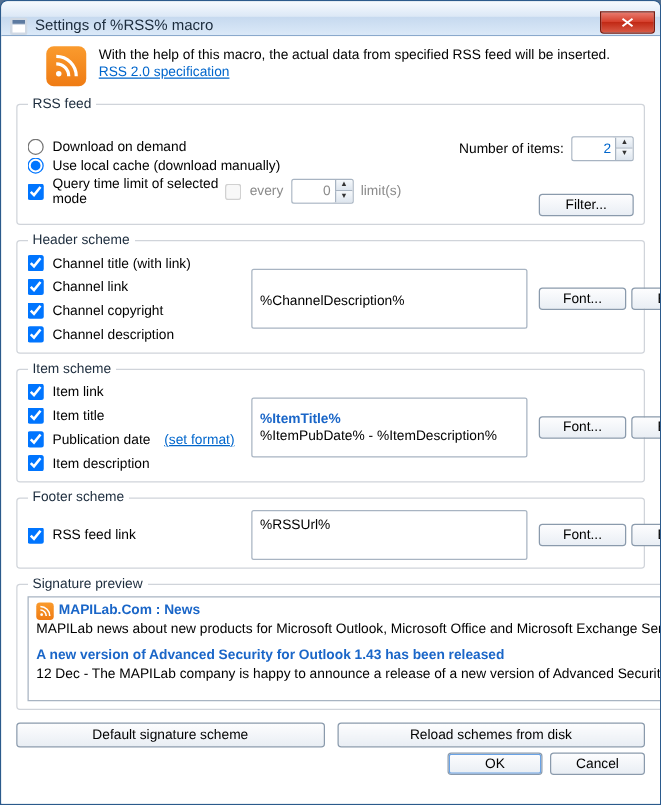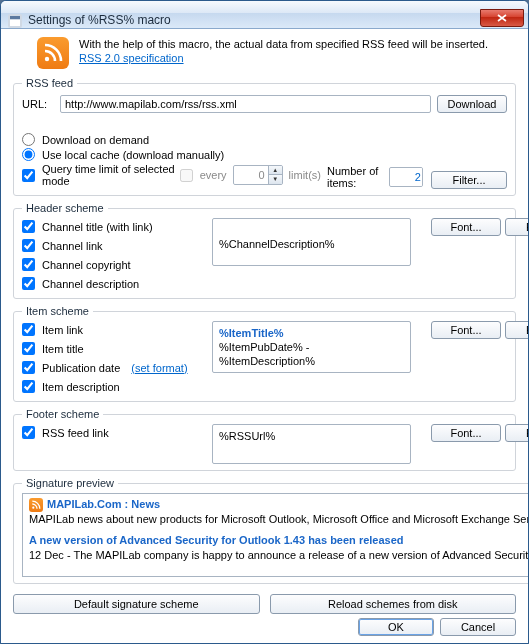--- a/index.html
+++ b/index.html
@@ -120,22 +120,22 @@
   .spin-wrap input { border: none; width: 34px; text-align: right; padding: 1px 3px; font: inherit; }
   .spin-btns { display: flex; flex-direction: column; }
   .spin-btns div {
     width: 14px; height: 9px; background: linear-gradient(#f5f8fb,#dde5ee);
     border-left: 1px solid #a8b4c2; font-size: 6px; line-height: 8px; text-align: center; color: #333;
     cursor: pointer;
   }
   .spin-btns div:first-child { border-bottom: 1px solid #a8b4c2; }
   .scheme {
     display: flex;
-    gap: 20px;
-    align-items: flex-start;
+    gap: 9px;
+    align-items: center;
   }
   .scheme .checks { width: 170px; display: flex; flex-direction: column; gap: 2px; }
   .scheme .preview {
     flex: 1;
     border: 1px solid #a8b4c2;
     border-radius: 2px;
     background: #fff;
     padding: 4px 6px;
     min-height: 48px;
     font-size: 11px;
@@ -157,21 +157,21 @@
   .sig-item-title { color: #1a66c8; font-weight: bold; }
   .rss-small { width: 14px; height: 14px; border-radius: 3px; background: linear-gradient(#fa9b2e,#ef7b13); display:inline-flex;align-items:center;justify-content:center;flex-shrink:0;}
   .bottom-btns { display: flex; gap: 10px; margin: 6px 0 4px 0; }
   .bottom-btns .btn { flex: 1; min-width: 0; padding: 3px 0; }
   .dialog-btns { display: flex; gap: 6px; justify-content: flex-end; }
   .dialog-btns .btn { min-width: 76px; padding: 2px 0; }
   .dialog-btns .btn:first-child { box-shadow: 0 0 0 1px #6aa3e6 inset; }
   .rss-feed-body { display: flex; flex-direction: column; }
   .rssfeed-mid { display:flex; gap:6px; }
   .rssfeed-left { flex: 1; }
-  .rssfeed-right { display:flex; align-items:flex-end; gap:4px; width:180px;}
+  .rssfeed-right { display:flex; flex-direction:column; align-items:flex-end; gap:4px; width:180px;}
   .numitems { display:flex; align-items:center; gap:6px; }
   .every-wrap { display:flex; align-items:center; gap:6px; margin-left:auto;}
   .spin-sel { color:#0066cc; background:#cde4ff;}
 </style>
 </head>
 <body>
 
 <div class="window">
   <div class="titlebar">
     <span class="app-icon">
@@ -201,25 +201,20 @@
       </div>
       <div class="intro-text">
         <span>With the help of this macro, the actual data from specified RSS feed will be inserted.</span><br>
         <span class="link">RSS 2.0 specification</span>
       </div>
     </div>
 
     <fieldset>
       <legend>RSS feed</legend>
       <div class="rss-feed-body">
-        <div class="row">
-          <span class="label">URL:</span>
-          <input type="text" class="url-input" value="http://www.mapilab.com/rss/rss.xml" style="">
-          <button class="btn">Download</button>
-        </div>
         <div class="rssfeed-mid" style="margin-top:16px;">
           <div class="rssfeed-left">
             <label class="radio-row">
                 <input type="radio" name="dl" style=""> 
                 <span>Download on demand</span>
               </label>
             <label class="radio-row">
                 <input type="radio" name="dl" checked="" style=""> 
                 <span>Use local cache (download manually)</span>
               </label>

